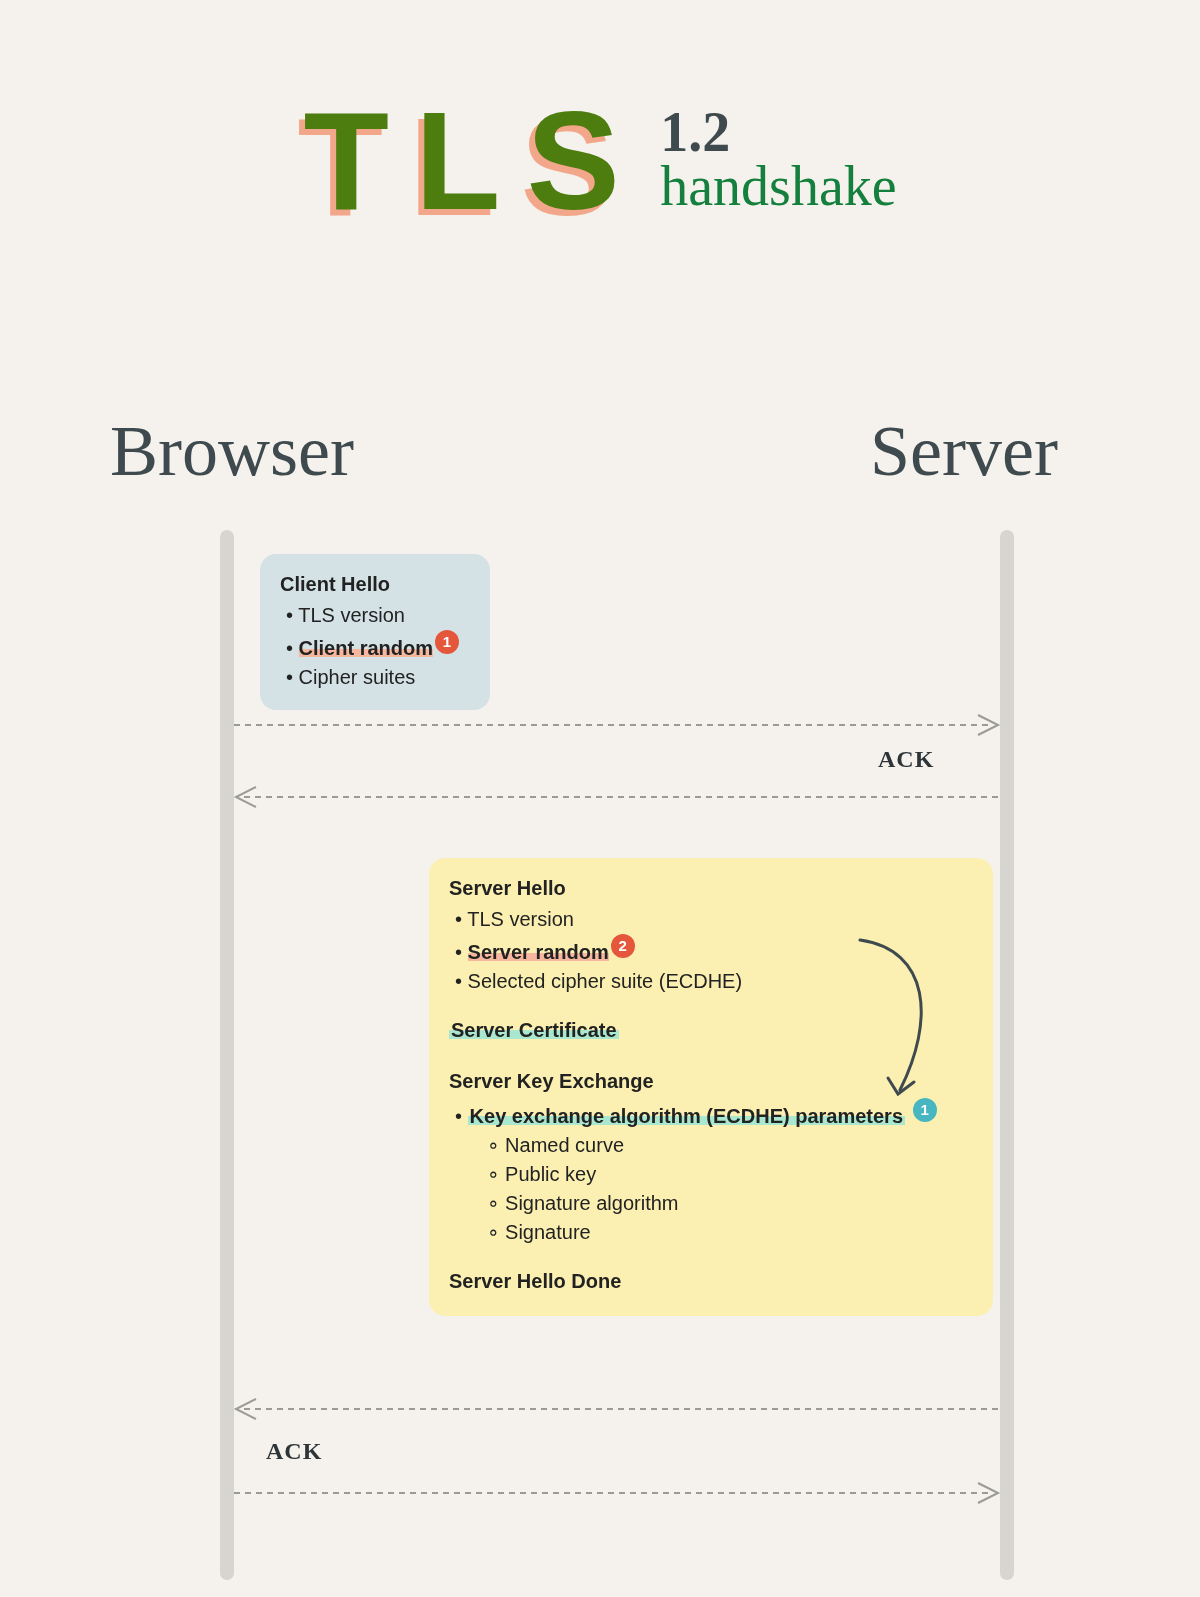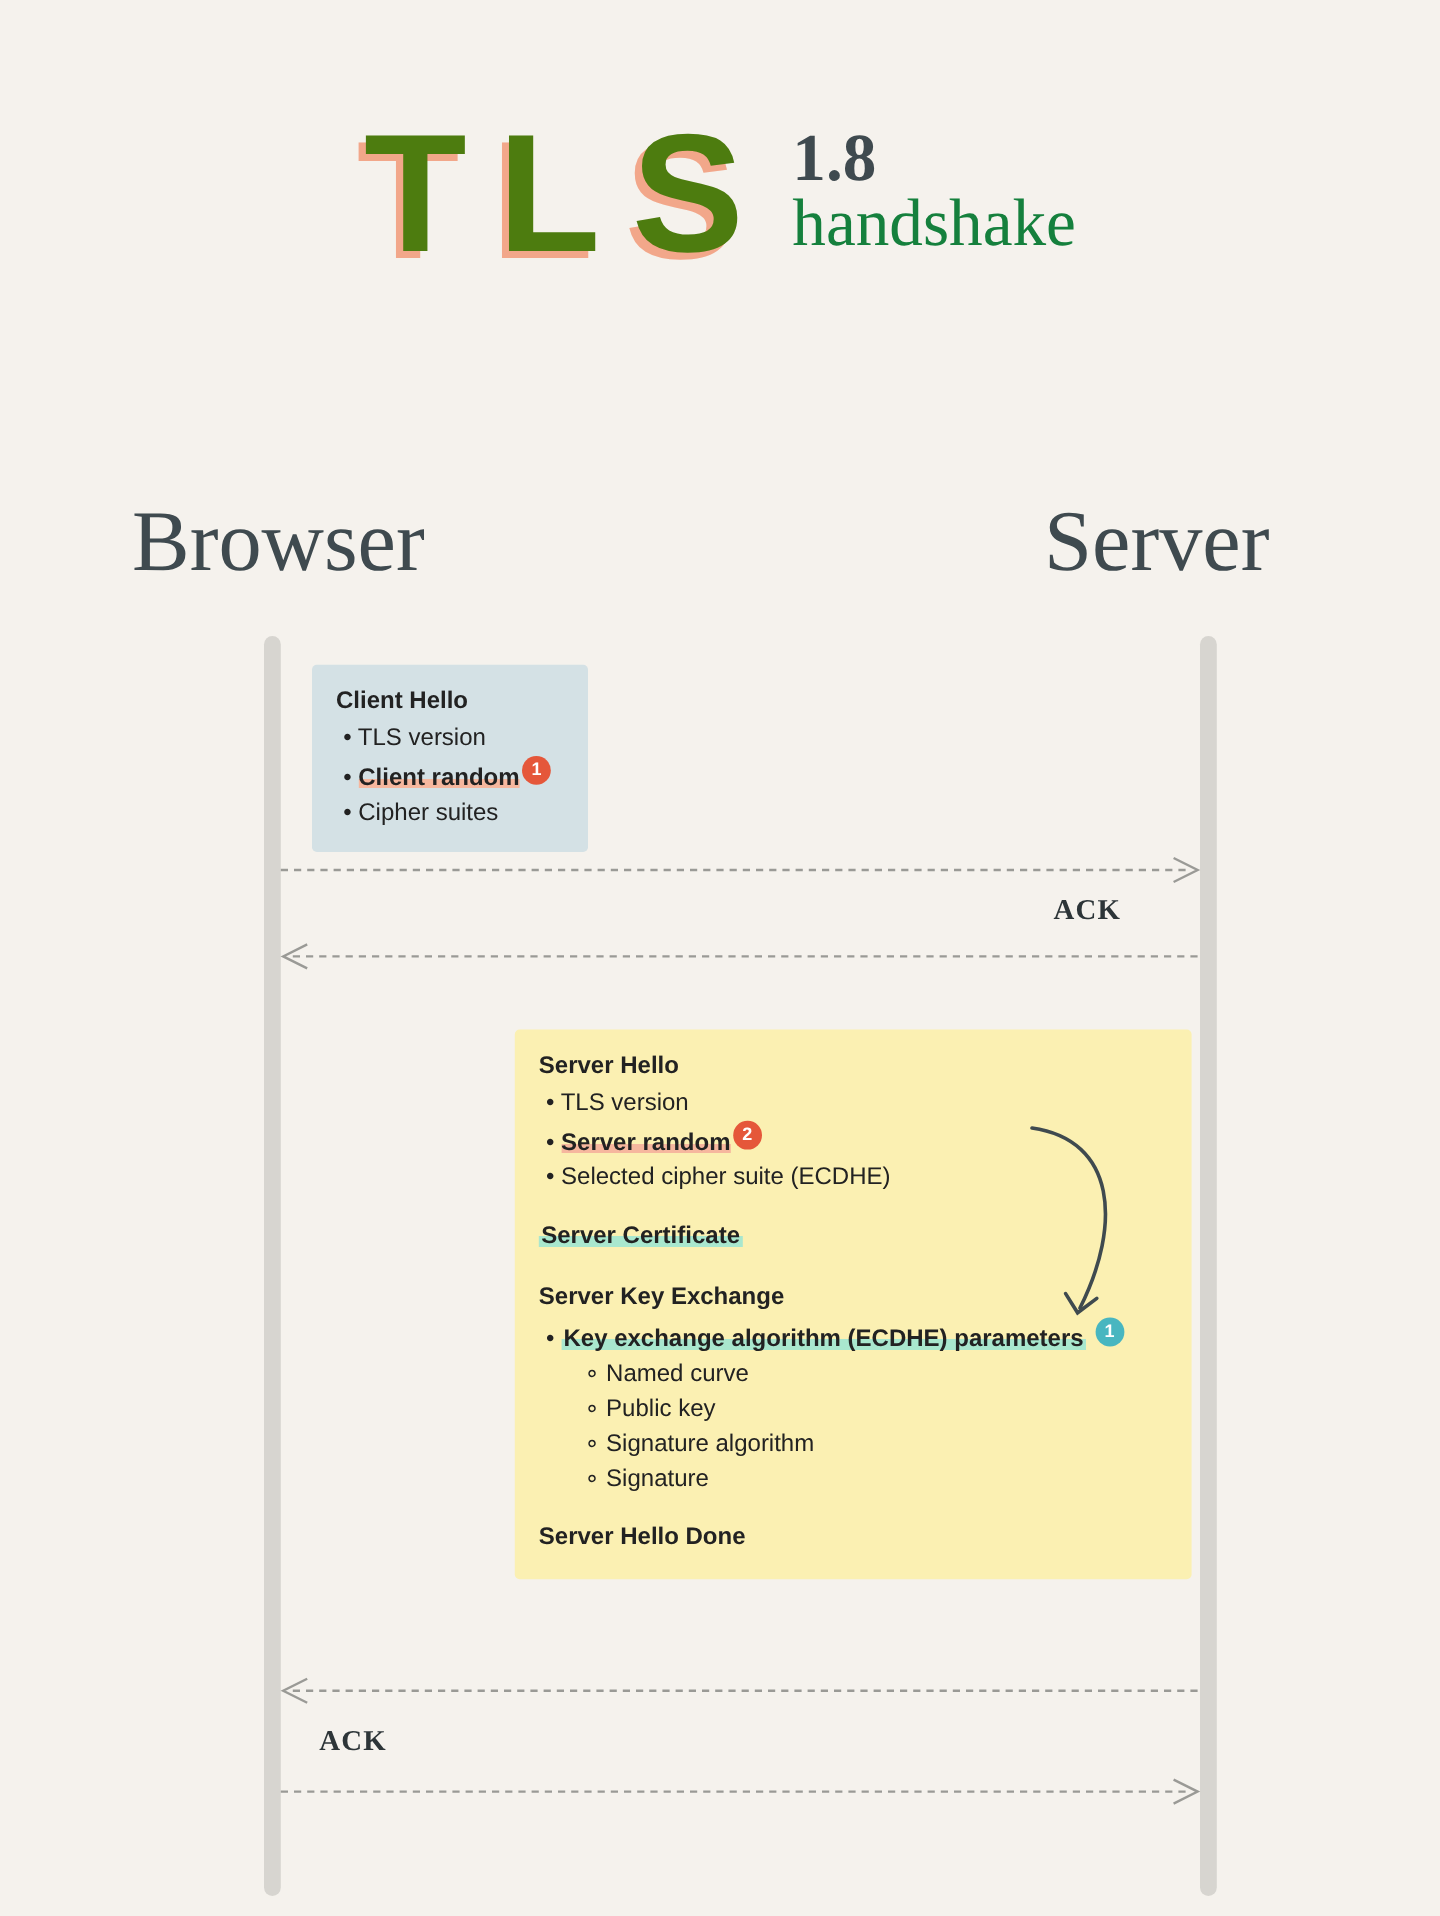--- a/index.html
+++ b/index.html
@@ -66,21 +66,21 @@
     height: 1050px;
     background: #d7d5d0;
     border-radius: 7px;
   }
   .lifeline.left  { left: 220px; }
   .lifeline.right { left: 1000px; }
 
   
   .msgbox {
     position: absolute;
-    border-radius: 4px;
+    border-radius: 16px;
     padding: 16px 20px 18px 20px;
     font-size: 20px;
     line-height: 1.45;
   }
   .msgbox.blue {
     background: #d4e1e5;
     top: 554px; left: 260px; width: 230px;
   }
   .msgbox.yellow {
     background: #fbf0b2;
@@ -172,21 +172,21 @@
     fill: none;
     stroke-linecap: round;
   }
 </style>
 </head>
 <body>
 
 <div class="title-wrap">
   <span class="tls-big">TLS</span>
   <span class="tls-sub">
-    <div class="tls-ver">1.8</div>
+    <div class="tls-ver">1.2</div>
     <div class="tls-hand">handshake</div>
   </span>
 </div>
 
 <div class="actor browser">Browser</div>
 <div class="actor server">Server</div>
 
 <div class="lifeline left"></div>
 <div class="lifeline right"></div>
 

